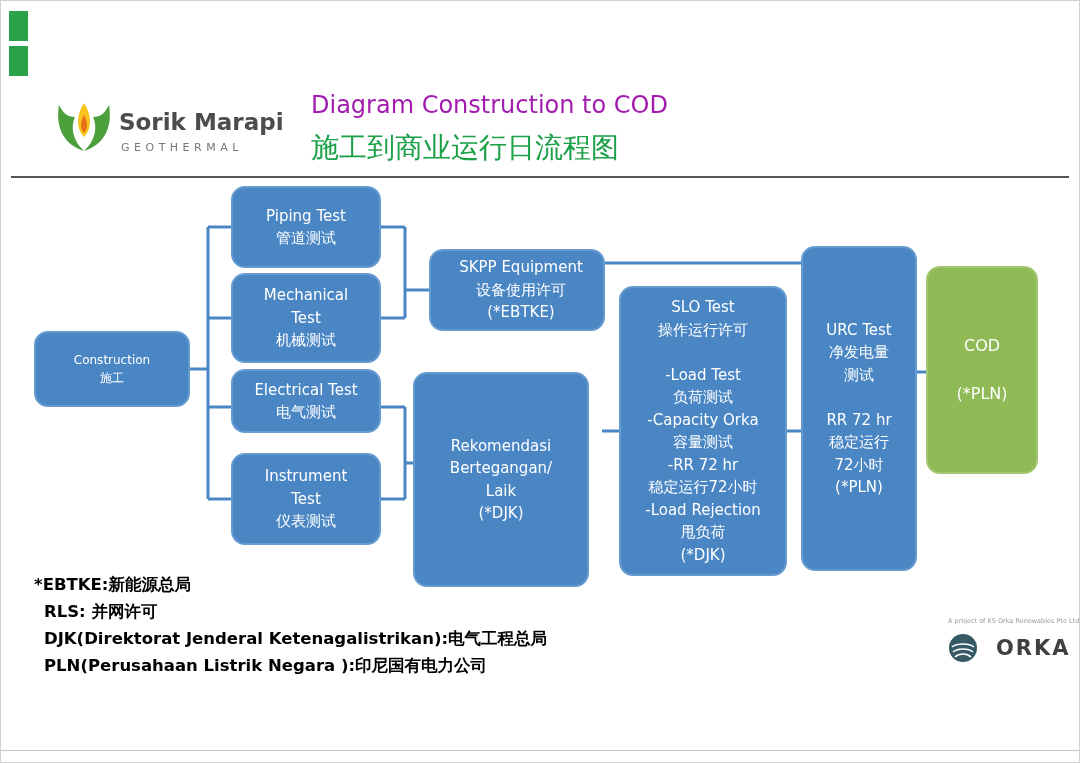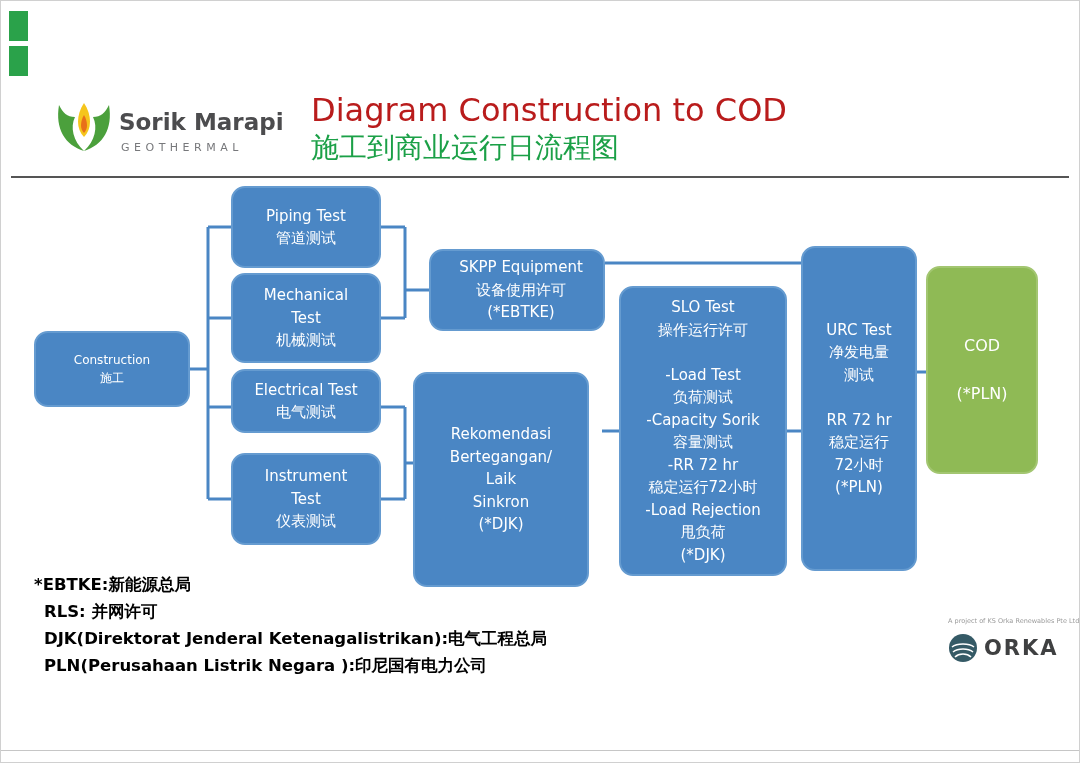--- a/index.html
+++ b/index.html
@@ -7,39 +7,39 @@
     position:relative;width:1080px;height:763px;background:#ffffff;
     font-family:"DejaVu Sans","Liberation Sans",sans-serif;
     overflow:hidden;border:1px solid #d0d0d0;box-sizing:border-box;
   }
   
   .accent-sq{position:absolute;left:8px;width:19px;height:30px;background:#2aa24a;}
   .logo-wrap{position:absolute;left:52px;top:94px;width:230px;height:70px;}
   .logo-svg{position:absolute;left:0;top:0;}
   .brand-name{position:absolute;left:66px;top:14px;font-size:23px;font-weight:bold;color:#4c4c4e;white-space:nowrap;}
   .brand-sub{position:absolute;left:68px;top:46px;font-size:11px;letter-spacing:4.5px;color:#77787b;white-space:nowrap;}
-  .title-en{position:absolute;left:310px;top:90px;font-size:32px;color:#b91c1c;white-space:nowrap;}
+  .title-en{position:absolute;left:310px;top:90px;font-size:24px;color:#a21caf;white-space:nowrap;}
   .title-zh{position:absolute;left:310px;top:128px;font-size:28px;color:#1ba047;white-space:nowrap;}
   .header-rule{position:absolute;left:10px;right:10px;top:175px;border-top:2px solid #555;}
   
   .node{
     position:absolute;background:#4a86c4;border:2px solid #659bd0;border-radius:14px;
     color:#fff;display:flex;flex-direction:column;justify-content:center;align-items:center;
     text-align:center;font-size:15px;line-height:1.5;padding:5px 3px;box-sizing:border-box;
   }
   .node.green{background:#8fba55;border-color:#a3c671;}
   .bline{display:block;width:100%;min-height:1.5em;}
   .connectors{position:absolute;left:0;top:0;pointer-events:none;}
   
   .footnotes{position:absolute;left:33px;top:570px;font-size:16.5px;font-weight:bold;color:#000;line-height:27px;}
   .footnote.indent{margin-left:10px;}
   
   .orka{position:absolute;left:947px;top:616px;}
   .orka-note{font-size:6.5px;color:#9a9a9a;white-space:nowrap;display:block;margin-bottom:8px;}
-  .orka-row{display:flex;align-items:center;gap:6px;}
+  .orka-row{display:flex;align-items:center;gap:18px;}
   .orka-label{font-size:21px;font-weight:bold;color:#3f4041;letter-spacing:2px;}
   .bottom-rule{position:absolute;left:0;right:0;bottom:11px;border-top:1px solid #c6c6c6;}
 </style>
 </head>
 <body>
 
 <div class="page">
 
   <div class="accent-sq" style="top:10px;"></div>
   <div class="accent-sq" style="top:45px;"></div>
@@ -96,31 +96,30 @@
   <div class="node" style="left:428px;top:248px;width:176px;height:82px;padding-left:11px;">
     <span class="bline">SKPP Equipment</span>
     <span class="bline">设备使用许可</span>
     <span class="bline">(*EBTKE)</span>
   </div>
 
   <div class="node" style="left:412px;top:355px;width:176px;height:215px;margin-top:16px;">
     <span class="bline">Rekomendasi</span>
     <span class="bline">Bertegangan/</span>
     <span class="bline">Laik</span>
-    <span class="bline">Sinkron</span>
     <span class="bline">(*DJK)</span>
   </div>
 
   <div class="node" style="left:618px;top:285px;width:168px;height:290px;">
     <span class="bline">SLO Test</span>
     <span class="bline">操作运行许可</span>
     <span class="bline"></span>
     <span class="bline">-Load Test</span>
     <span class="bline">负荷测试</span>
-    <span class="bline">-Capacity Sorik</span>
+    <span class="bline">-Capacity Orka</span>
     <span class="bline">容量测试</span>
     <span class="bline">-RR 72 hr</span>
     <span class="bline">稳定运行72小时</span>
     <span class="bline">-Load Rejection</span>
     <span class="bline">甩负荷</span>
     <span class="bline">(*DJK)</span>
   </div>
 
   <div class="node" style="left:800px;top:245px;width:116px;height:325px;">
     <span class="bline">URC Test</span>

